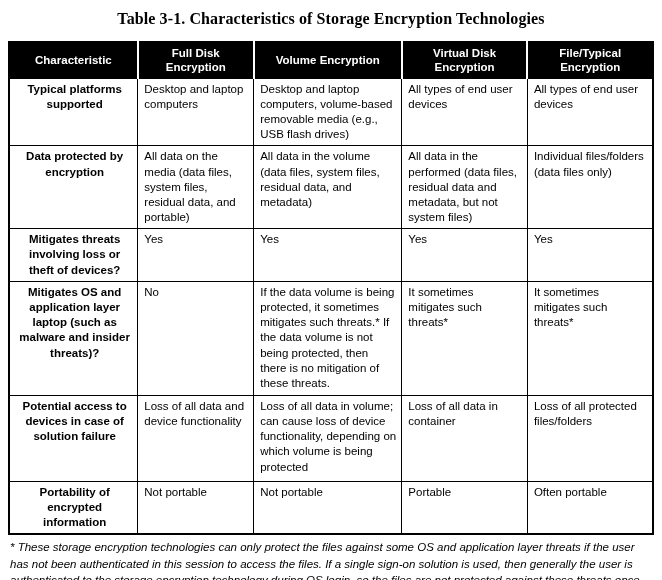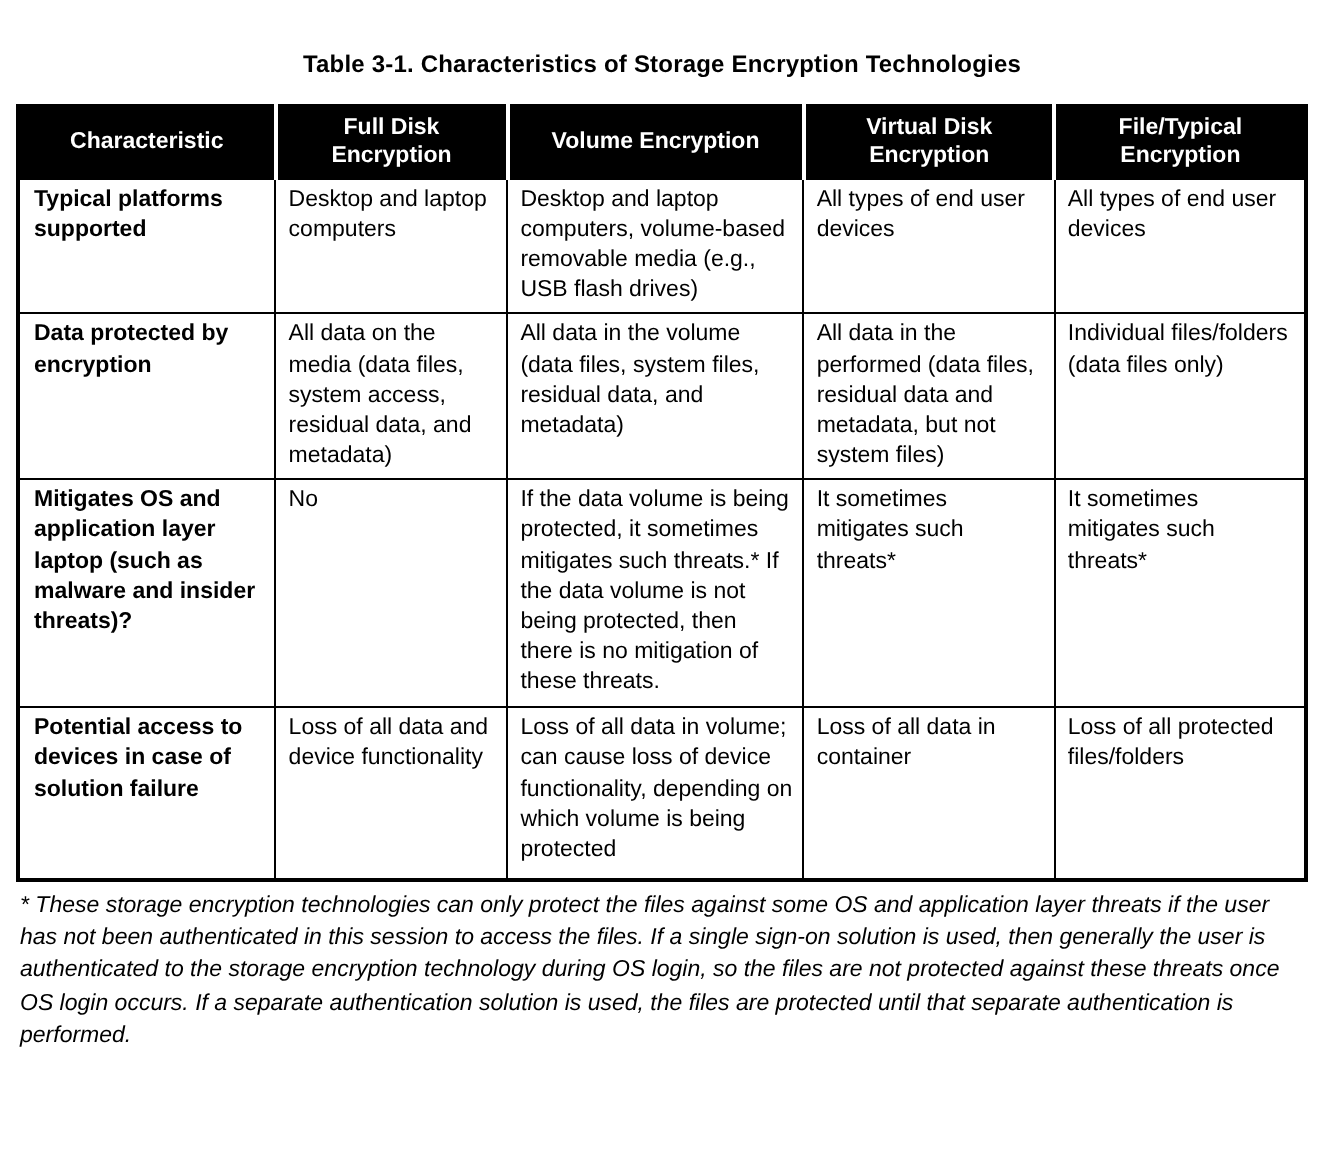--- a/index.html
+++ b/index.html
@@ -12,23 +12,24 @@
     width: 662px;
     height: 580px;
     background: #ffffff;
     font-family: "Liberation Sans", sans-serif;
     color: #000000;
     overflow: hidden;
   }
   .title {
     text-align: center;
     font-weight: bold;
-    font-size: 12px;
-    padding-top: 25px;
+    font-size: 16px;
+    padding-top: 10px;
     letter-spacing: 0.1px;
+    font-family: Liberation Serif, serif;
   }
   table.enc-table {
     border-collapse: collapse;
     table-layout: fixed;
     width: 646px;
     margin: 13px 0 0 8px;
     border: 2px solid #000000;
   }
   table.enc-table th {
     background: #000000;
@@ -48,20 +49,21 @@
     border: 1px solid #000000;
     font-size: 11.5px;
     line-height: 1.32;
     vertical-align: top;
     padding: 3px 5px 3px 6px;
     word-wrap: break-word;
   }
   table.enc-table td.char {
     font-weight: bold;
     padding-left: 7px;
+    text-align: center;
   }
   .footnote {
     width: 644px;
     margin: 4px 0 0 10px;
     font-style: italic;
     font-size: 11.5px;
     line-height: 1.42;
   }
 </style>
 </head>
@@ -91,37 +93,51 @@
     <tbody>
       <tr style="height:64px">
         <td class="char">Typical platforms supported</td>
         <td>Desktop and laptop computers</td>
         <td>Desktop and laptop computers, volume-based removable media (e.g., USB flash drives)</td>
         <td>All types of end user devices</td>
         <td>All types of end user devices</td>
       </tr>
       <tr style="height:74px">
         <td class="char">Data protected by encryption</td>
-        <td>All data on the media (data files, system access, residual data, and metadata)</td>
+        <td>All data on the media (data files, system files, residual data, and portable)</td>
         <td>All data in the volume (data files, system files, residual data, and metadata)</td>
         <td>All data in the performed (data files, residual data and metadata, but not system files)</td>
         <td>Individual files/folders (data files only)</td>
+      </tr>
+      <tr style="height:46px">
+        <td class="char">Mitigates threats involving loss or theft of devices?</td>
+        <td>Yes</td>
+        <td>Yes</td>
+        <td>Yes</td>
+        <td>Yes</td>
       </tr>
       <tr style="height:114px">
         <td class="char">Mitigates OS and application layer laptop (such as malware and insider threats)?</td>
         <td>No</td>
         <td>If the data volume is being protected, it sometimes mitigates such threats.* If the data volume is not being protected, then there is no mitigation of these threats.</td>
         <td>It sometimes mitigates such threats*</td>
         <td>It sometimes mitigates such threats*</td>
       </tr>
       <tr style="height:86px">
         <td class="char">Potential access to devices in case of solution failure</td>
         <td>Loss of all data and device functionality</td>
         <td>Loss of all data in volume; can cause loss of device functionality, depending on which volume is being protected</td>
         <td>Loss of all data in container</td>
         <td>Loss of all protected files/folders</td>
       </tr>
+      <tr style="height:44px">
+        <td class="char">Portability of encrypted information</td>
+        <td>Not portable</td>
+        <td>Not portable</td>
+        <td>Portable</td>
+        <td>Often portable</td>
+      </tr>
     </tbody>
   </table>
 
   <div class="footnote">* These storage encryption technologies can only protect the files against some OS and application layer threats if the user has not been authenticated in this session to access the files.  If a single sign-on solution is used, then generally the user is authenticated to the storage encryption technology during OS login, so the files are not protected against these threats once OS login occurs.  If a separate authentication solution is used, the files are protected until that separate authentication is performed.</div>
 
 </div>
 
 </body></html>

